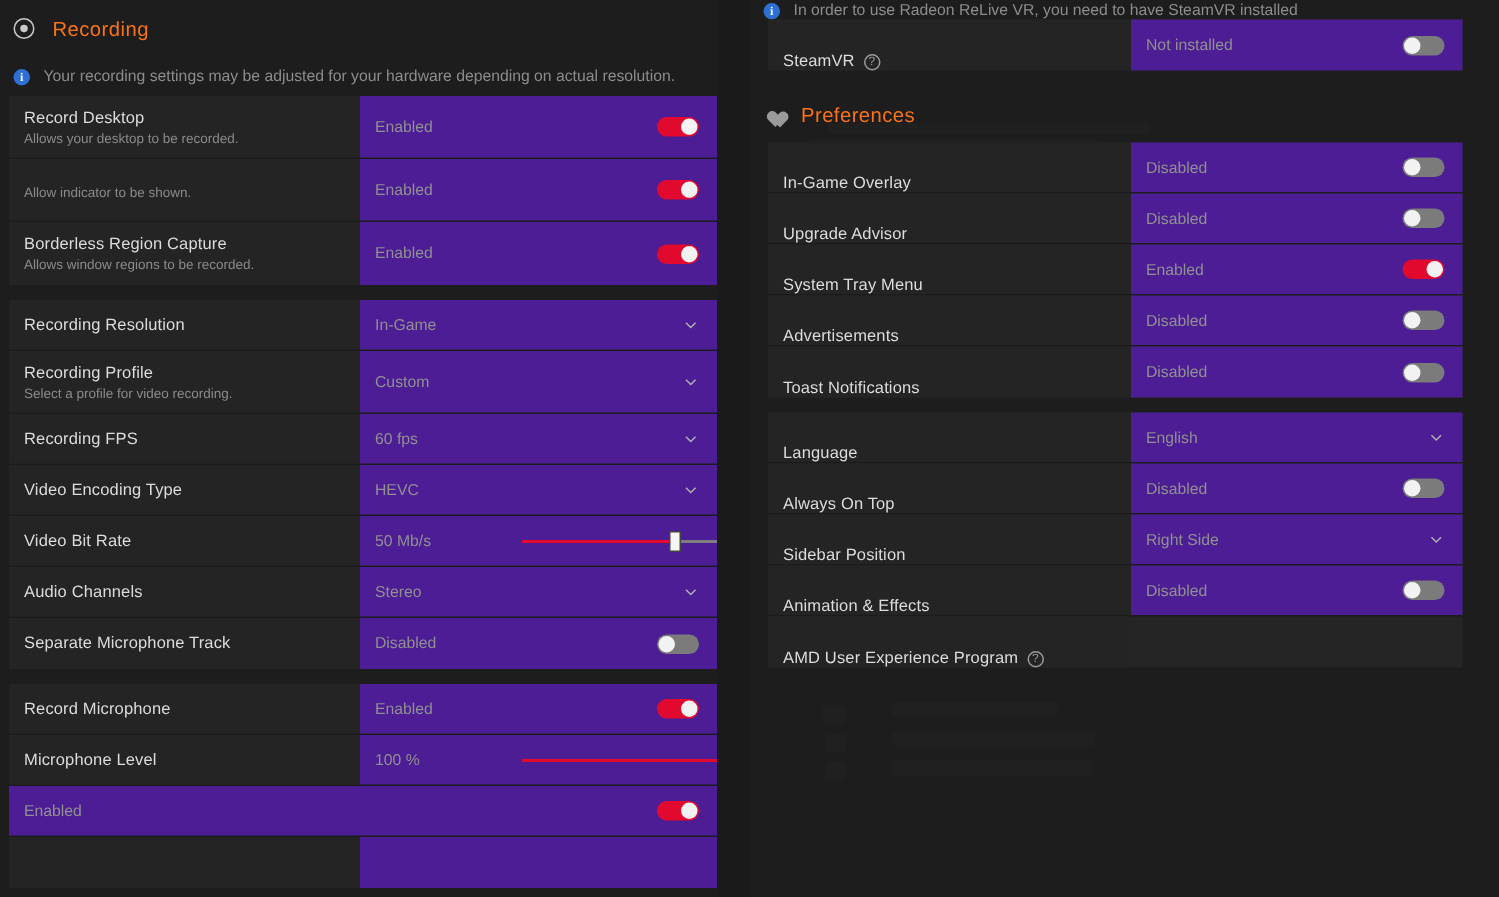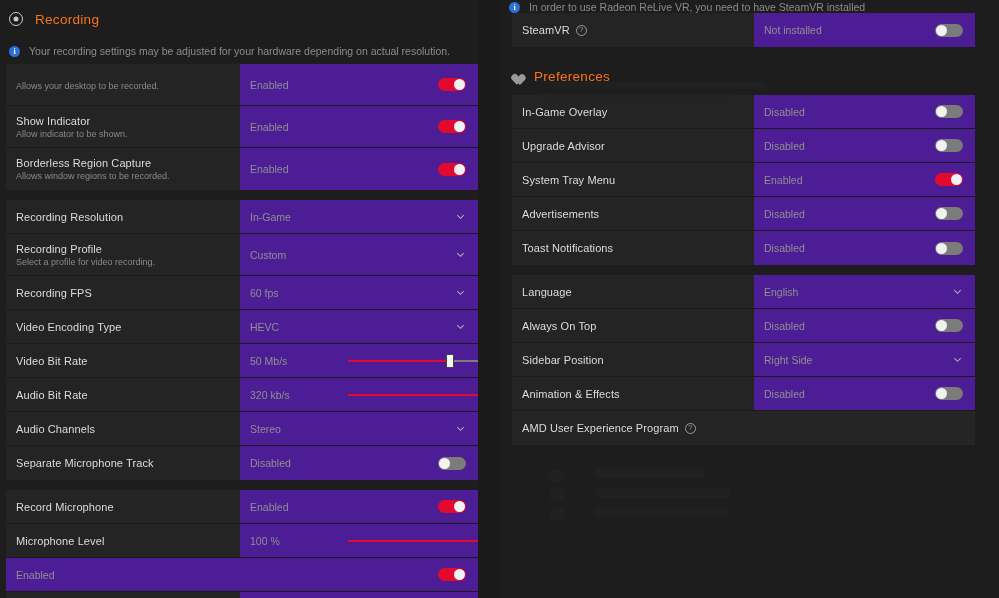--- a/index.html
+++ b/index.html
@@ -70,21 +70,21 @@
     background:#252525;
   }
   .row:last-child{ border-bottom:none; }
   .row.tall{ height:42px; }
 
   .row .lbl{
     width:234px; flex:0 0 auto; background:#242424;
     display:flex; flex-direction:column; justify-content:center;
     padding-left:10px; position:relative;
   }
-  .col-right .row .lbl{ width:242px; }
+  .col-right .row .lbl{ width:242px;justify-content:flex-end; }
 
   .row .lbl .name{
     font-size:11px; color:#dcdcdc; letter-spacing:.1px;
     display:flex; align-items:center; gap:6px;
   }
   .row .lbl .sub{
     font-size:9px; color:#8a8a8a; margin-top:2px;
   }
 
   .row .val{
@@ -163,34 +163,34 @@
 
     <div class="banner">
       <span class="info-dot">i</span>
       <span>Your recording settings may be adjusted for your hardware depending on actual resolution.</span>
     </div>
 
     <div id="left-groups">
         <div class="group">
           <div class="row tall">
             <div class="lbl">
+              <div class="name">
+                <span>Record Desktop</span>
+              </div>
               <div class="sub">Allows your desktop to be recorded.</div>
             </div>
             <div class="val">
               <span class="vtext">Enabled</span>
               <div class="toggle on">
                 <div class="knob"></div>
               </div>
             </div>
           </div>
           <div class="row tall">
             <div class="lbl">
-              <div class="name">
-                <span>Show Indicator</span>
-              </div>
               <div class="sub">Allow indicator to be shown.</div>
             </div>
             <div class="val">
               <span class="vtext">Enabled</span>
               <div class="toggle on">
                 <div class="knob"></div>
               </div>
             </div>
           </div>
           <div class="row tall">
@@ -275,34 +275,20 @@
               <div class="name">
                 <span>Video Bit Rate</span>
               </div>
             </div>
             <div class="val">
               <span class="vtext wide">50 Mb/s</span>
               <div class="slider">
                 <div class="track"></div>
                 <div class="fill" style="width: 55%;"></div>
                 <div class="thumb" style="left: 55%;"></div>
-              </div>
-            </div>
-          </div>
-          <div class="row">
-            <div class="lbl">
-              <div class="name">
-                <span>Audio Bit Rate</span>
-              </div>
-            </div>
-            <div class="val">
-              <span class="vtext wide">320 kb/s</span>
-              <div class="slider">
-                <div class="track"></div>
-                <div class="fill" style="width: 100%;"></div>
               </div>
             </div>
           </div>
           <div class="row">
             <div class="lbl">
               <div class="name">
                 <span>Audio Channels</span>
               </div>
             </div>
             <div class="val">

